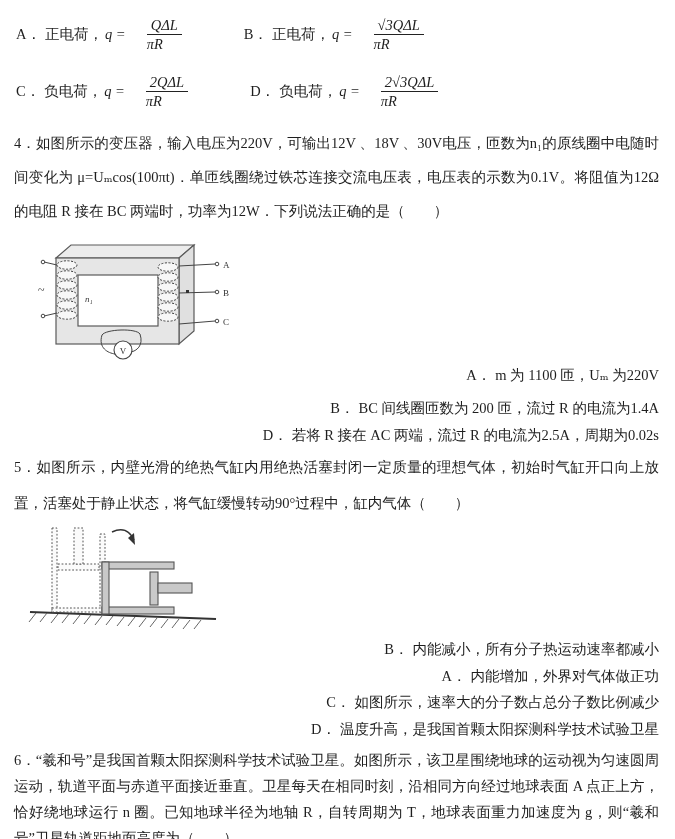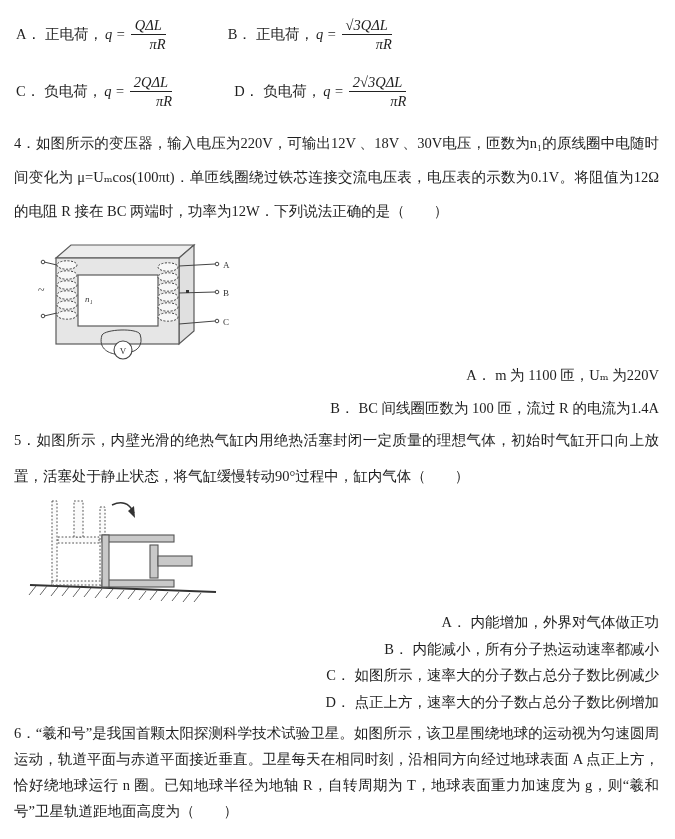--- a/index.html
+++ b/index.html
@@ -14,21 +14,21 @@
   .page { padding: 8px 16px 0 14px; box-sizing: border-box; }
 
   
   .formula-row { display: flex; align-items: center; margin: 2px 0 0 2px; height: 49px; }
   .f-opt { display: flex; align-items: center; white-space: nowrap; }
   .f-opt + .f-opt { margin-left: 62px; }
   .opt-label { margin-right: 4px; }
   .opt-text  { margin-right: 2px; }
   .math { font-style: italic; font-family: "Liberation Serif", "DejaVu Serif", serif; }
   .lhs { margin-right: 3px; font-style: italic; }
-  .frac { display: inline-block; text-align: right; vertical-align: middle; line-height: 1.12; margin-left: 2px; }
+  .frac { display: inline-block; text-align: left; vertical-align: middle; line-height: 1.12; margin-left: 18px; }
   .frac .num { display: block; padding: 0 4px 1px; border-bottom: 1.4px solid #222; }
   .frac .den { display: block; padding-top: 1px; }
 
   
   .qtext { text-align: justify; margin: 0; }
   .q4text { line-height: 34px; margin-top: 10px; }
   .q5text { line-height: 36px; }
   .q6text { line-height: 26px; margin-top: 5px; }
 
   
@@ -143,21 +143,24 @@
       <circle cx="85" cy="116" r="9" fill="#ffffff" stroke="#444" stroke-width="1.1"></circle>
       <text x="85" y="120" font-size="9" fill="#333" text-anchor="middle">V</text>
     </g>
   </svg>
 
   <div class="options-list">
     <div class="opt-line extra-after">
       <span class="opt-label">A．</span><span>m 为 1100 匝，Uₘ 为220V</span>
     </div>
     <div class="opt-line">
-      <span class="opt-label">B．</span><span>BC 间线圈匝数为 100 匝，流过 R 的电流为1.4A</span>
+      <span class="opt-label">B．</span><span>BC 间线圈匝数为 200 匝，流过 R 的电流为1.4A</span>
+    </div>
+    <div class="opt-line">
+      <span class="opt-label">D．</span><span>若将 R 接在 AC 两端，流过 R 的电流为2.5A，周期为0.02s</span>
     </div>
   </div>
 
   <p class="qtext q5text">5．如图所示，内壁光滑的绝热气缸内用绝热活塞封闭一定质量的理想气体，初始时气缸开口向上放置，活塞处于静止状态，将气缸缓慢转动90°过程中，缸内气体（　　）</p>
 
   <svg class="figure fig-cylinder" width="192" height="110" viewBox="0 0 192 110">
     <g stroke="#333" fill="none">
       <line x1="2" y1="88" x2="188" y2="95" stroke-width="2"></line>
       <path stroke="#555" stroke-width="0.9" d="M8,89 L1,98 M19,89 L12,98 M30,90 L23,99 M41,90 L34,99 M52,91 L45,100 M63,91 L56,100 M74,92 L67,101 M85,92 L78,101 M96,93 L89,102 M107,93 L100,102 M118,94 L111,103 M129,94 L122,103 M140,95 L133,104 M151,95 L144,104 M162,96 L155,105 M173,96 L166,105"></path>
     </g>
@@ -176,28 +179,28 @@
       <rect x="74" y="38" width="72" height="7"></rect>
       <rect x="74" y="83" width="72" height="7"></rect>
       <rect x="74" y="38" width="7" height="52"></rect>
       <rect x="122" y="48" width="8" height="33"></rect>
       <rect x="130" y="59" width="34" height="10"></rect>
     </g>
   </svg>
 
   <div class="options-list q5opts">
     <div class="opt-line">
+      <span class="opt-label">B．</span><span>内能减小，所有分子热运动速率都减小</span>
+    </div>
+    <div class="opt-line">
       <span class="opt-label">A．</span><span>内能增加，外界对气体做正功</span>
     </div>
     <div class="opt-line">
-      <span class="opt-label">B．</span><span>内能减小，所有分子热运动速率都减小</span>
-    </div>
-    <div class="opt-line">
       <span class="opt-label">C．</span><span>如图所示，速率大的分子数占总分子数比例减少</span>
     </div>
     <div class="opt-line">
-      <span class="opt-label">D．</span><span>点正上方，速率大的分子数占总分子数比例增加</span>
+      <span class="opt-label">D．</span><span>温度升高，是我国首颗太阳探测科学技术试验卫星</span>
     </div>
   </div>
 
   <p class="qtext q6text">6．“羲和号”是我国首颗太阳探测科学技术试验卫星。如图所示，该卫星围绕地球的运动视为匀速圆周运动，轨道平面与赤道平面接近垂直。卫星每天在相同时刻，沿相同方向经过地球表面 A 点正上方，恰好绕地球运行 n 圈。已知地球半径为地轴 R，自转周期为 T，地球表面重力加速度为 g，则“羲和号”卫星轨道距地面高度为（　　）</p>
 
 </main>
 
 </body></html>

